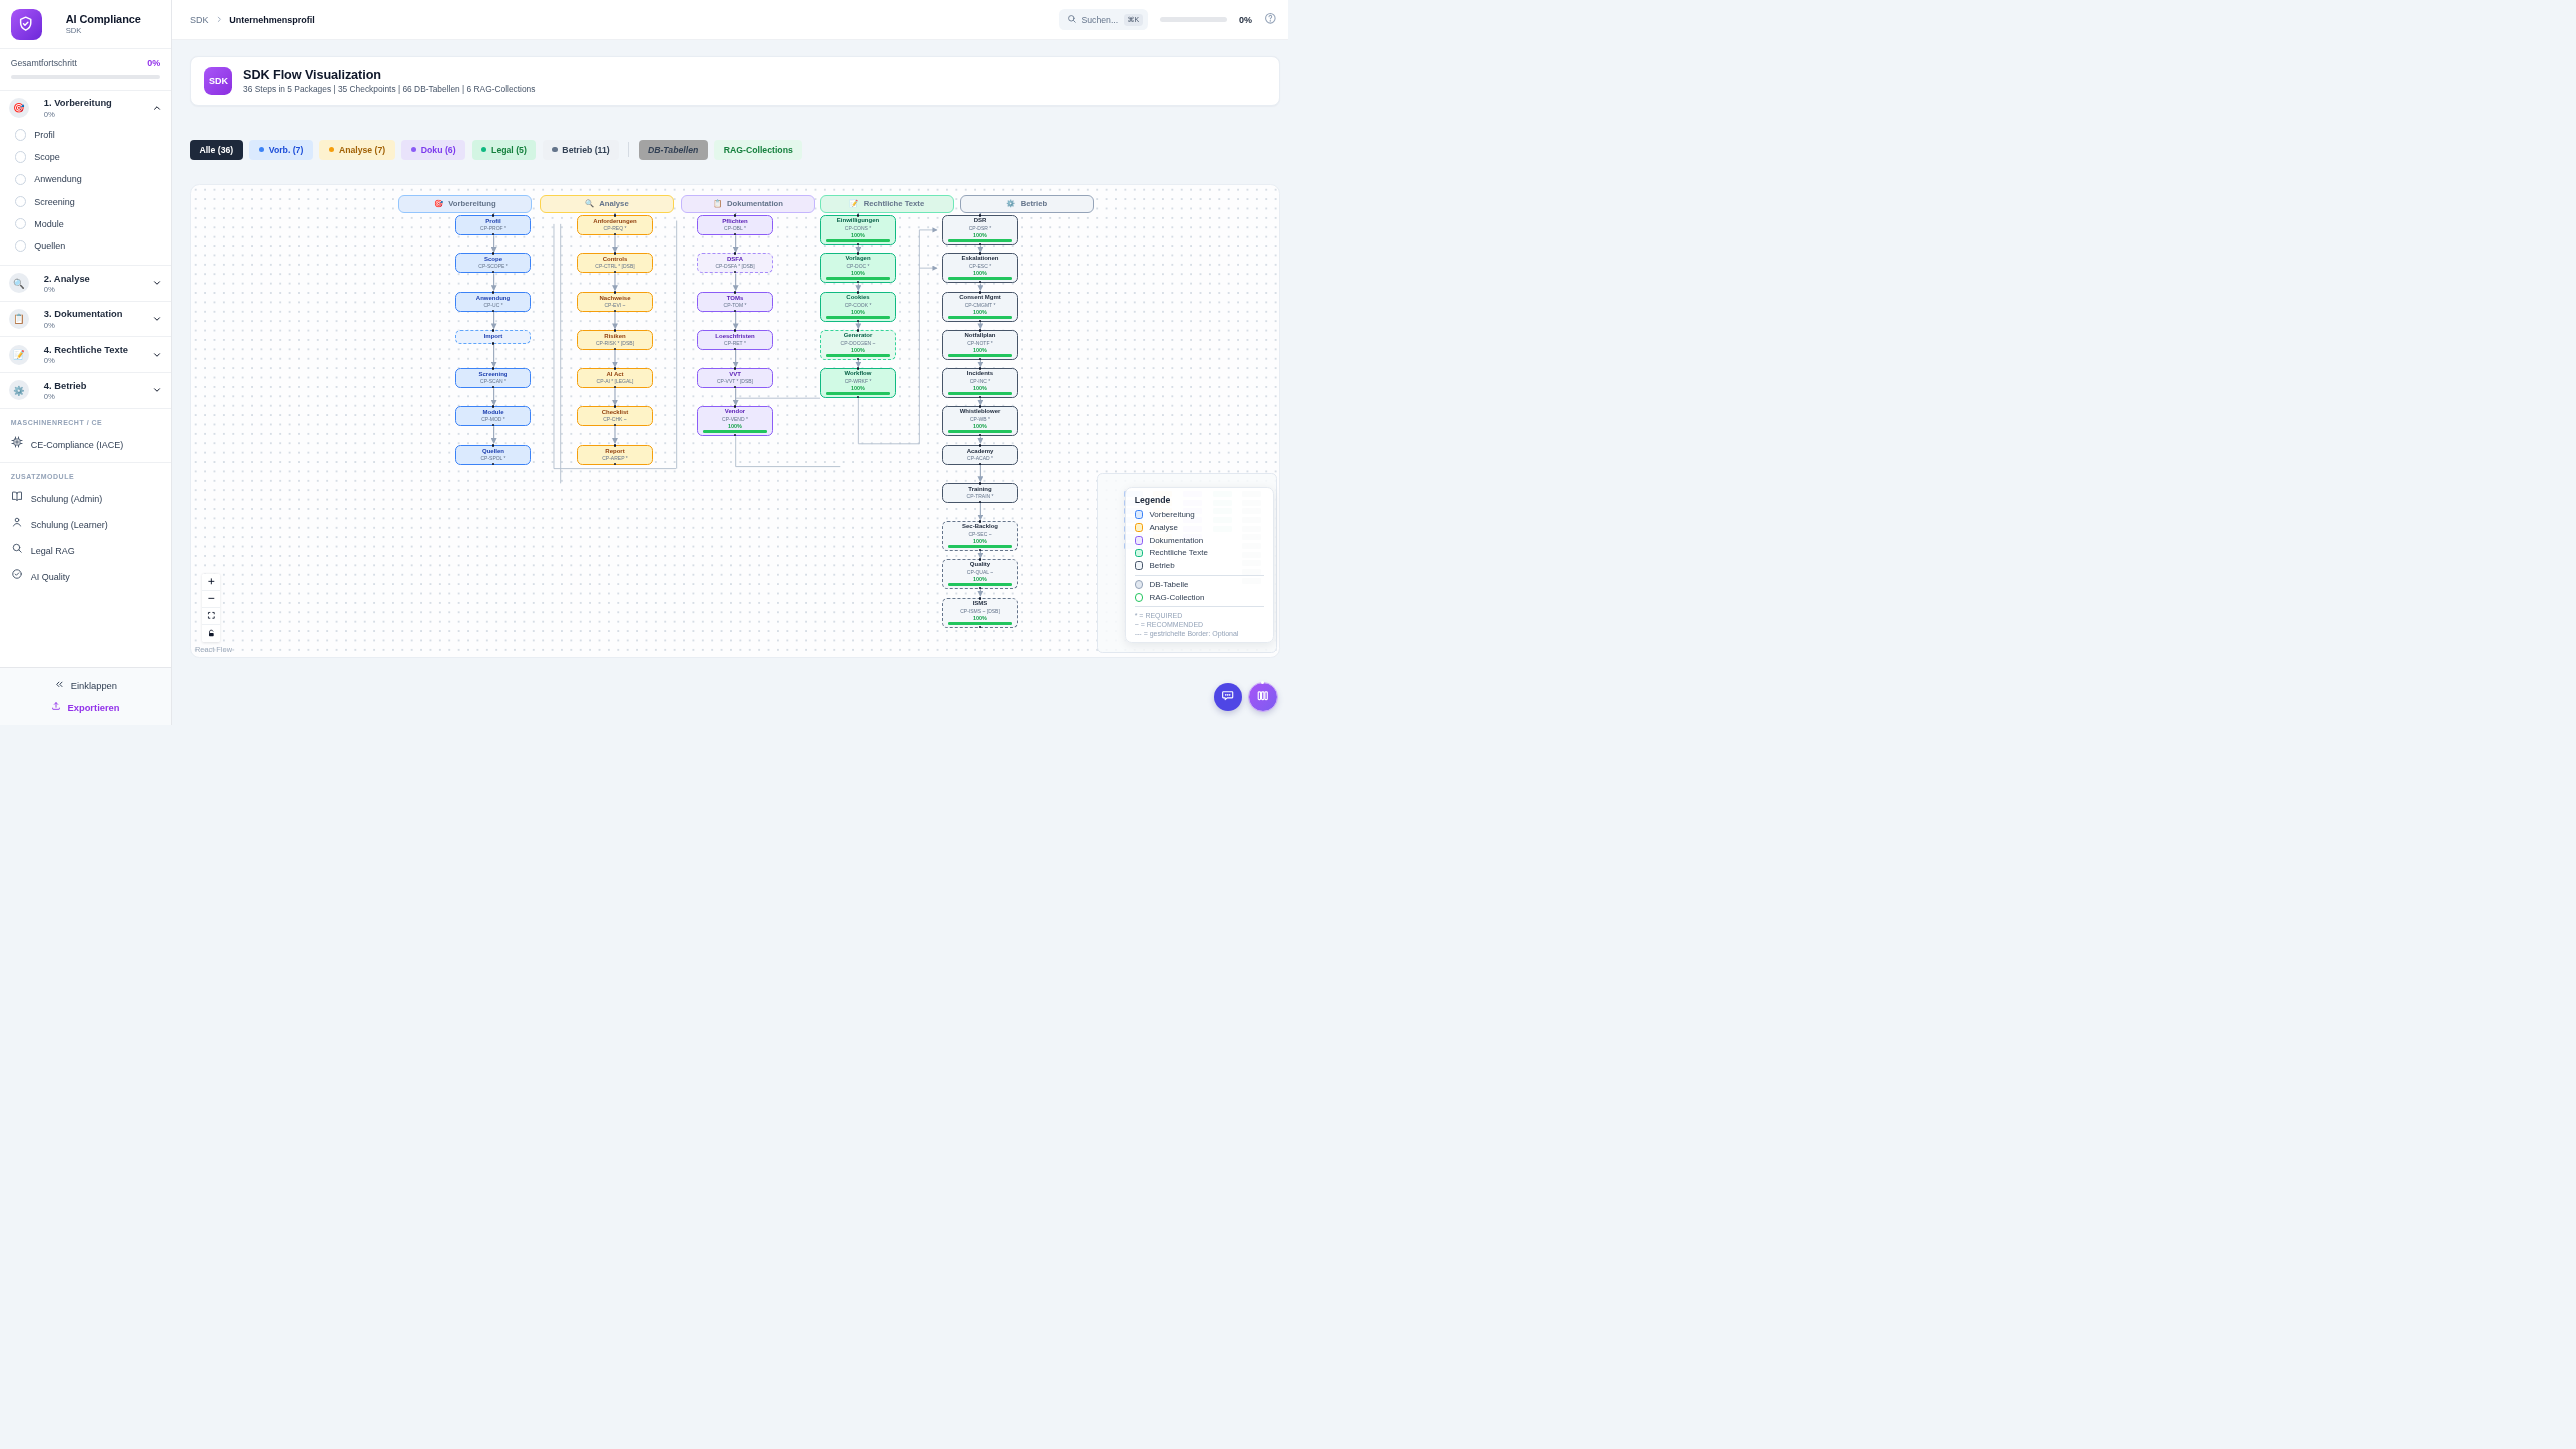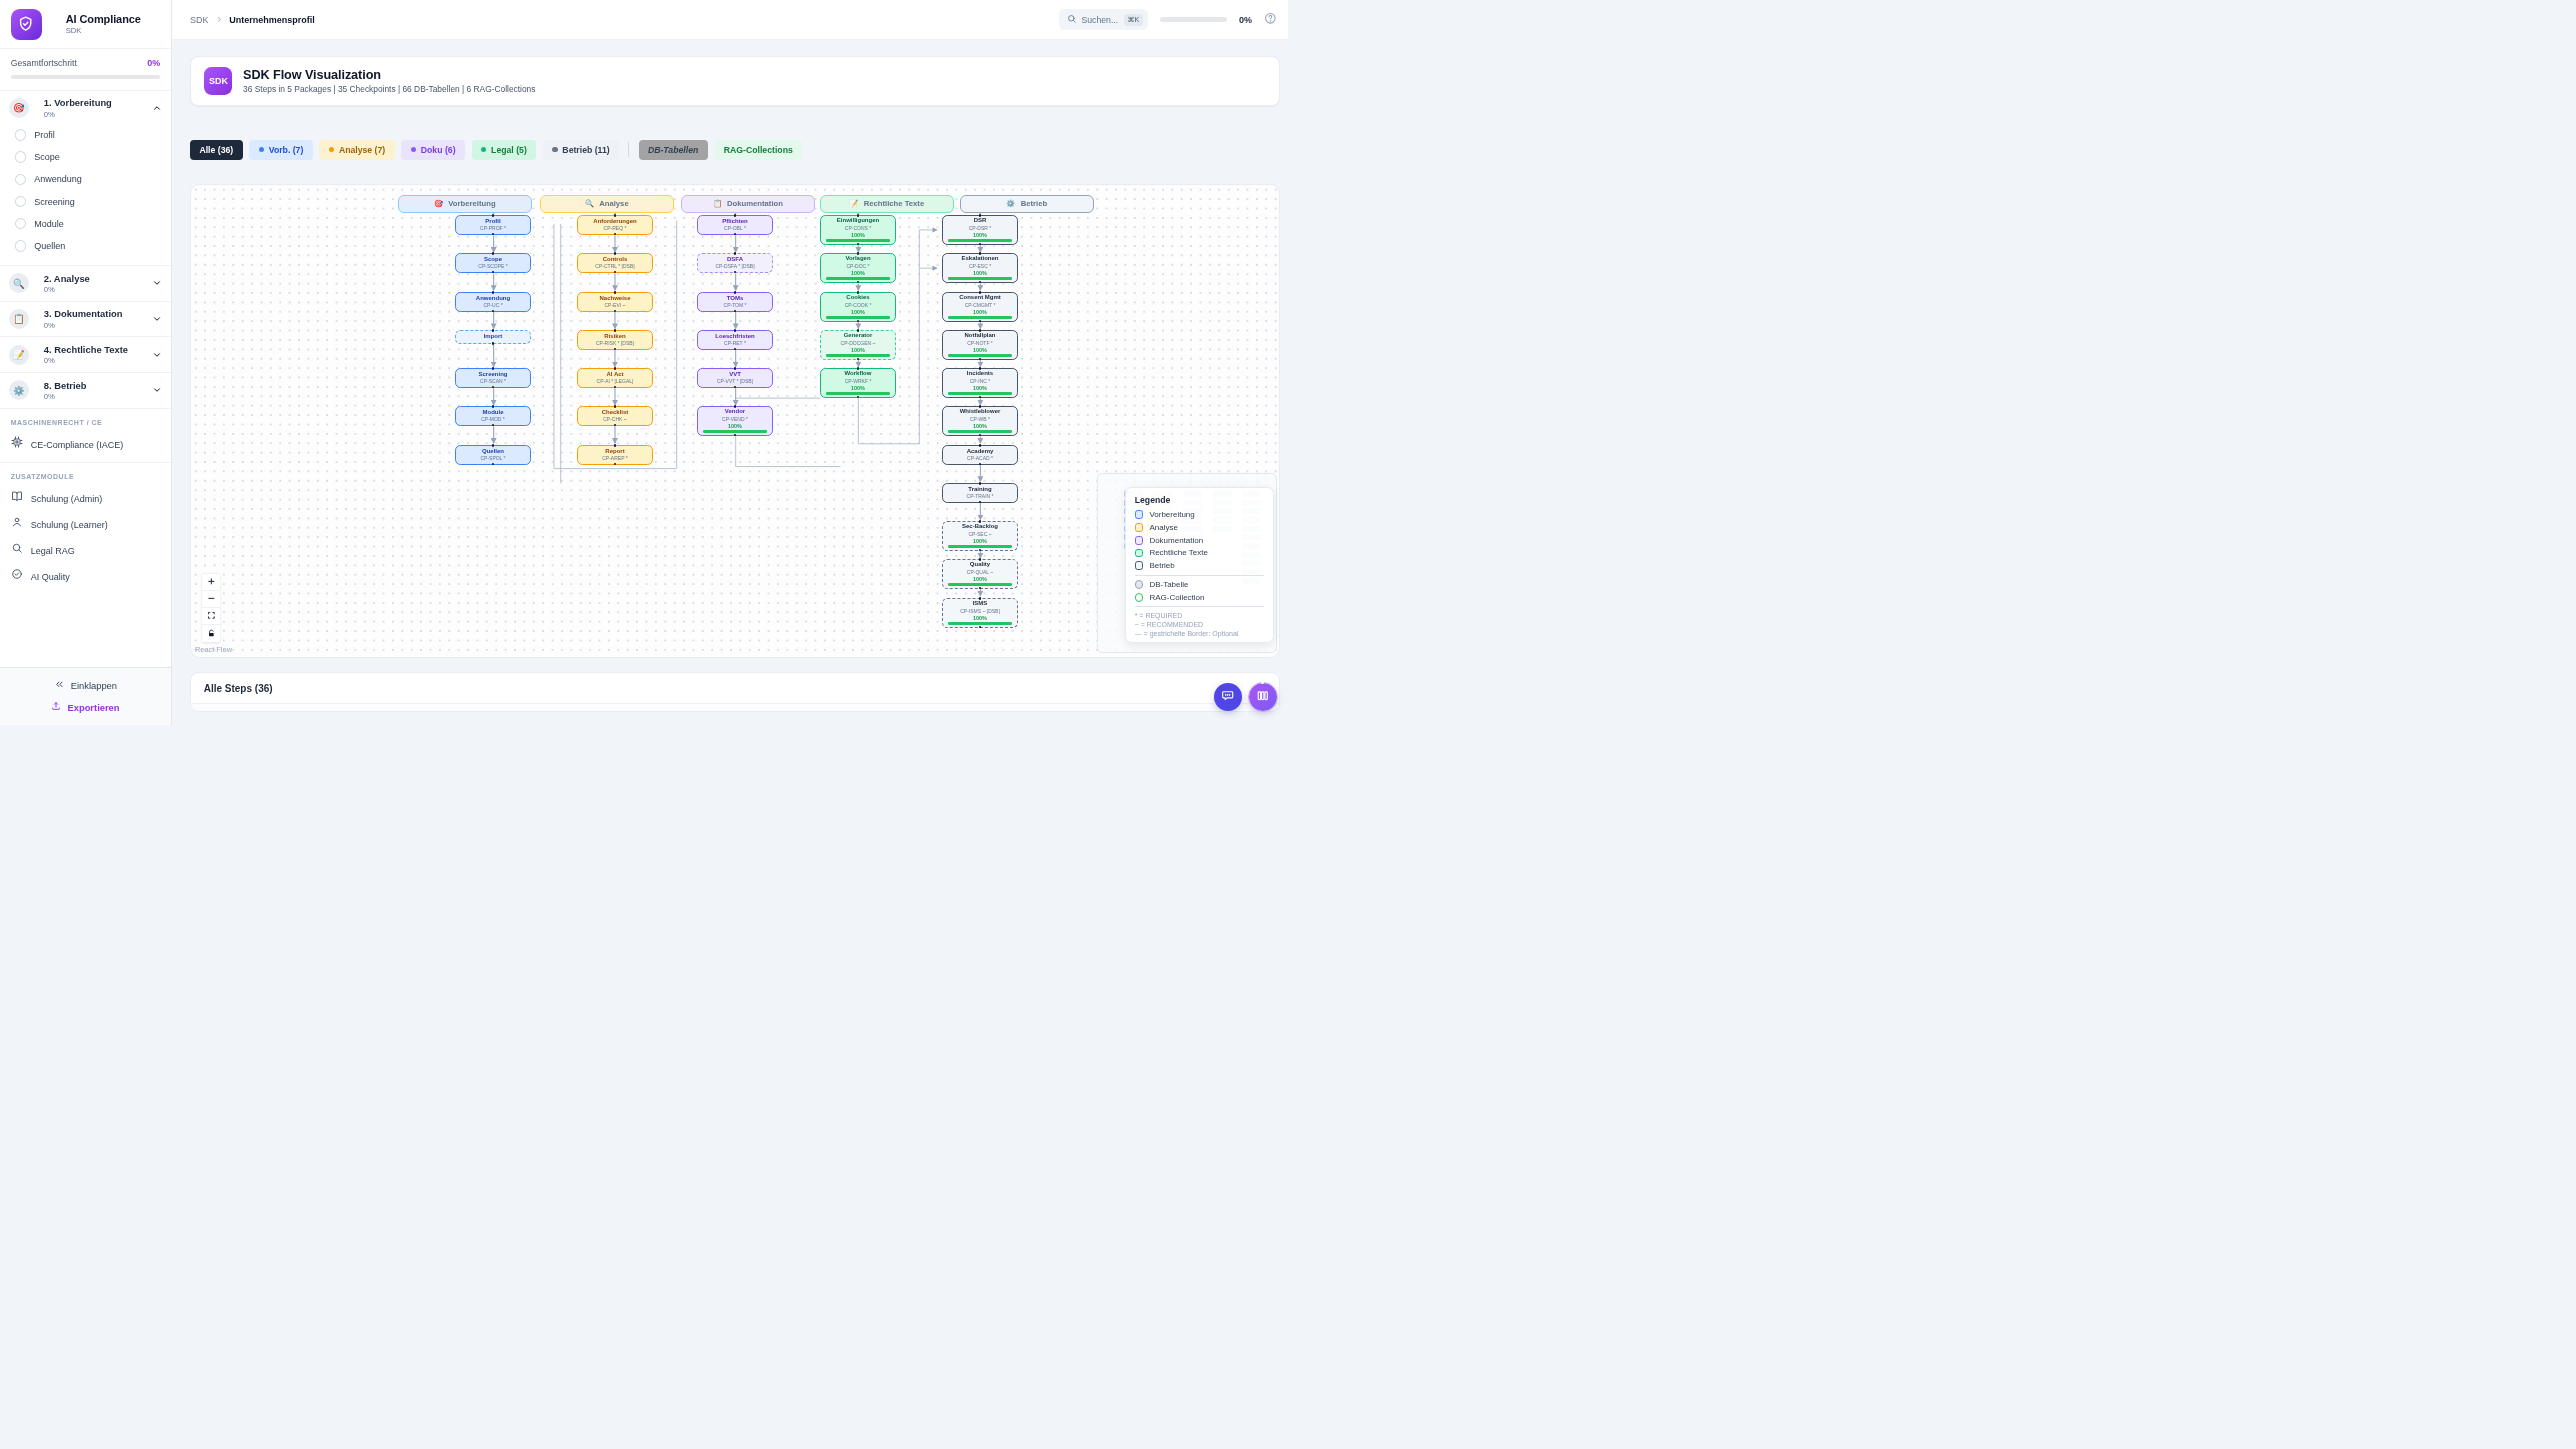--- a/index.html
+++ b/index.html
@@ -212,21 +212,21 @@
               <svg width="10" height="10" viewBox="0 0 24 24" fill="none" stroke="#0f172a" stroke-width="2.4" stroke-linecap="round" stroke-linejoin="round">
                 <path d="M6 9l6 6 6-6"></path>
               </svg>
             </span>
     </div>
         </div>
         <div class="sec">
           <div class="sec-head">
       <div class="sec-emoji">⚙️</div>
       <div class="sec-meta">
-        <div class="sec-title">8. Betrieb</div>
+        <div class="sec-title">4. Betrieb</div>
         <div class="sec-pct">0%</div>
       </div>
       <span class="sec-chev">
               <svg width="10" height="10" viewBox="0 0 24 24" fill="none" stroke="#0f172a" stroke-width="2.4" stroke-linecap="round" stroke-linejoin="round">
                 <path d="M6 9l6 6 6-6"></path>
               </svg>
             </span>
     </div>
         </div>
       </nav>
@@ -717,24 +717,20 @@
             <div class="bar"></div>
           </div>
           <div class="fnode dashed" style="left: 751px; top: 413px; height: 30px; background: rgb(244, 247, 250); border-color: rgb(100, 116, 139);">
             <div class="t" style="color:#1e293b">ISMS</div>
             <div class="c">CP-ISMS ~ [DSB]</div>
             <div class="p">100%</div>
             <div class="bar"></div>
           </div>
         </section>
 
-      <section class="steps-card">
-        <div class="steps-head">Alle Steps (36)</div>
-        <div class="steps-body"></div>
-      </section>
     </div>
 
     <div class="fabs">
       <button class="fab fab-chat">
         <span><svg width="13.4" height="13.4" viewBox="0 0 24 24" fill="none" stroke="#ffffff" stroke-width="2" stroke-linecap="round" stroke-linejoin="round">
               <path d="M4 5h16a1 1 0 0 1 1 1v9a1 1 0 0 1-1 1h-9l-3.5 3v-3H4a1 1 0 0 1-1-1V6a1 1 0 0 1 1-1z"></path>
               <circle cx="8.5" cy="10.5" r=".6" fill="#fff"></circle>
               <circle cx="12" cy="10.5" r=".6" fill="#fff"></circle>
               <circle cx="15.5" cy="10.5" r=".6" fill="#fff"></circle>
             </svg></span>

